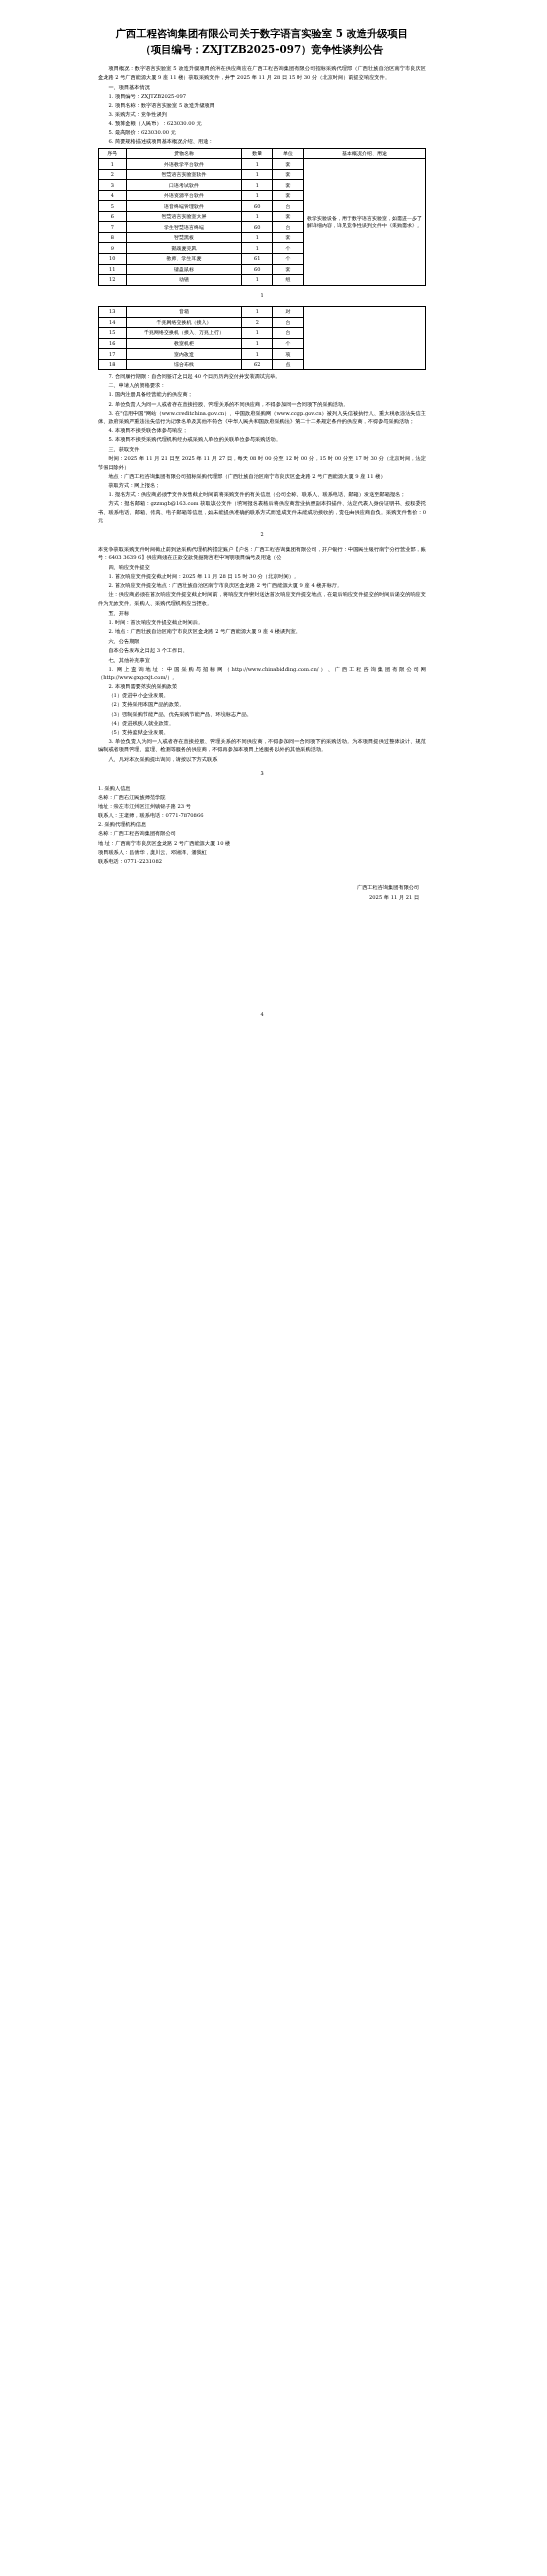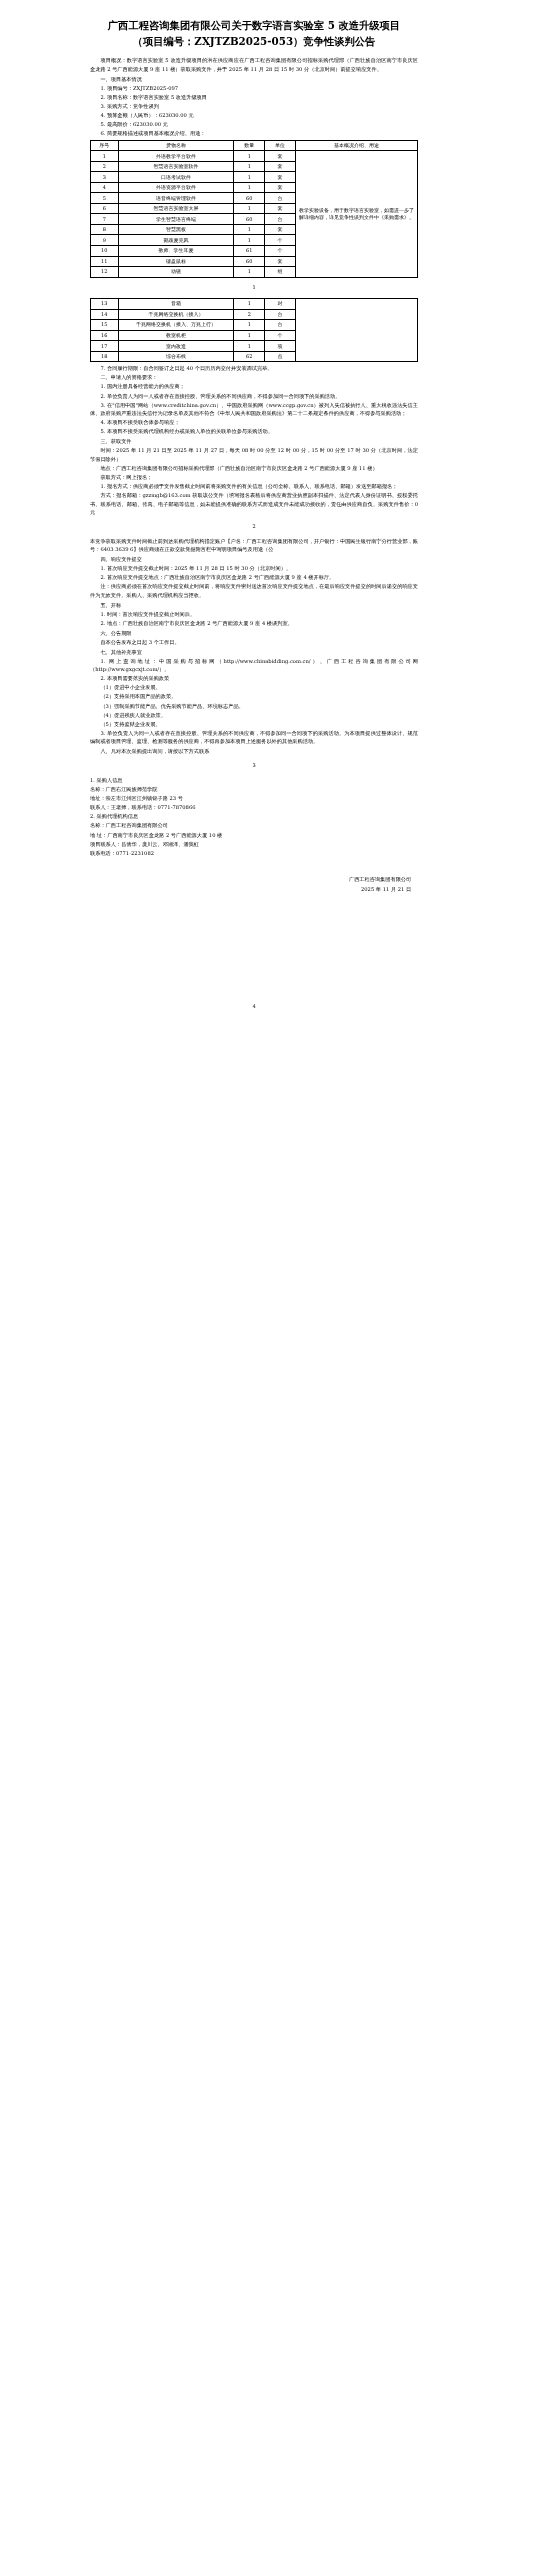--- a/index.html
+++ b/index.html
@@ -9,21 +9,21 @@
   }
   body {
     width: 548px;
     font-family: "DejaVu Serif", "Liberation Serif", serif;
     color: #000000;
   }
   .page {
     width: 492px;
     position: relative;
     background: #ffffff;
-    padding: 8px;
+    padding: 16px;
   }
   .doc-title {
     text-align: center;
     font-weight: bold;
     font-size: 10.3px;
     line-height: 1.55;
     padding: 9.6px 48px 4.1px 48px;
   }
   .doc-title .line2 {
     display: block;
@@ -92,21 +92,21 @@
   .col-unit { width: 9%; }
   .col-desc { width: 38%; }
 </style>
 </head>
 <body>
 
 <div class="page">
 
   <div class="doc-title">
     <span>广西工程咨询集团有限公司关于数字语言实验室 5 改造升级项目</span>
-    <span class="line2">（项目编号：ZXJTZB2025-053）竞争性谈判公告</span>
+    <span class="line2">（项目编号：ZXJTZB2025-097）竞争性谈判公告</span>
   </div>
 
   <div class="content">
 
     <div class="p">项目概况：数字语言实验室 5 改造升级项目的潜在供应商应在广西工程咨询集团有限公司招标采购代理部（广西壮族自治区南宁市良庆区金龙路 2 号广西能源大厦 9 座 11 楼）获取采购文件，并于 2025 年 11 月 28 日 15 时 30 分（北京时间）前提交响应文件。</div>
 
     <div class="sec-head">一、项目基本情况</div>
     <div class="p">1. 项目编号：ZXJTZB2025-097</div>
     <div class="p">2. 项目名称：数字语言实验室 5 改造升级项目</div>
     <div class="p">3. 采购方式：竞争性谈判</div>

